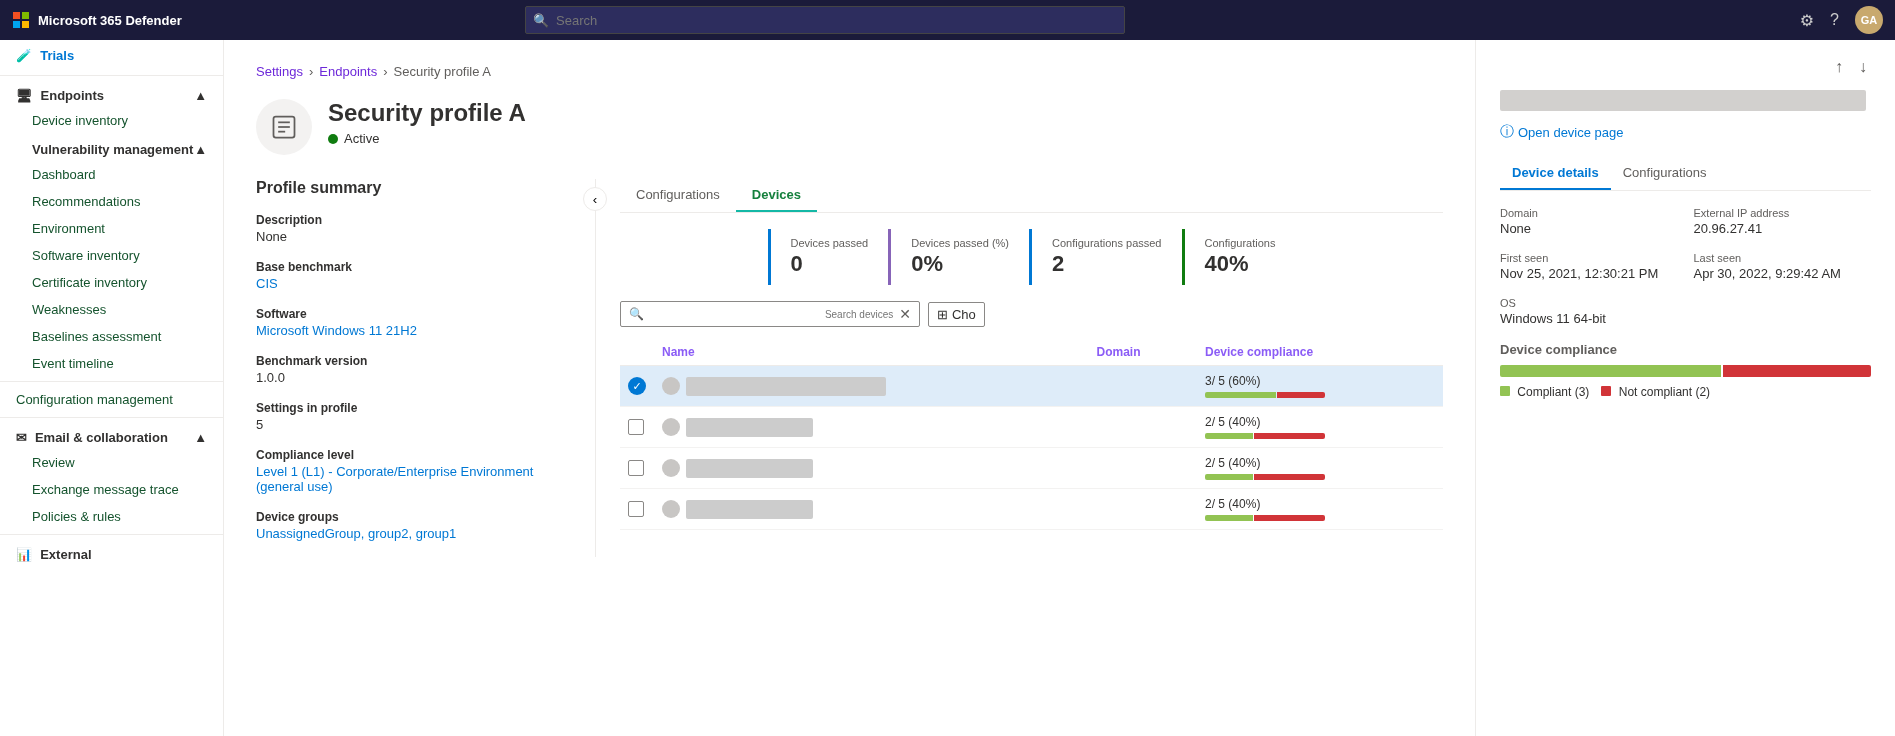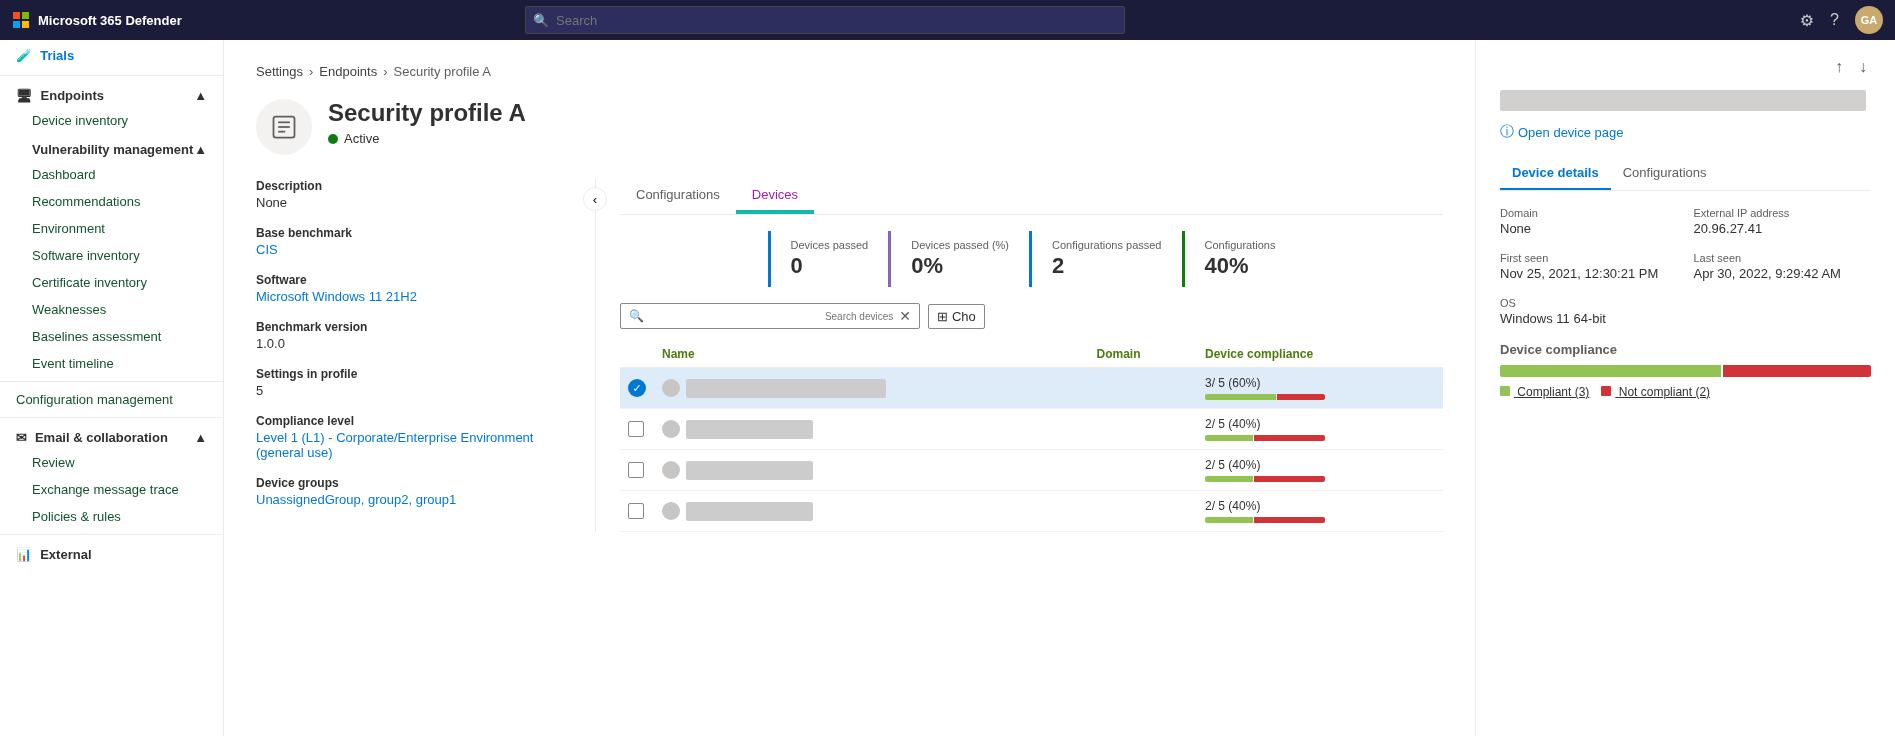--- a/index.html
+++ b/index.html
@@ -25,21 +25,21 @@
     .sidebar-sub { padding: 6px 16px 6px 32px; cursor: pointer; font-size: 13px; color: #14532d; }
     .sidebar-divider { height: 1px; background: #edebe9; margin: 4px 0; }
     .trials-item { padding: 8px 16px; cursor: pointer; display: flex; align-items: center; gap: 8px; color: #0078d4; font-size: 13px; font-weight: 600; }
 
     
     .content-area { flex: 1; display: flex; overflow: hidden; }
 
     
     .main-panel { flex: 1; background: #fff; overflow-y: auto; padding: 24px 32px; min-width: 0; }
     .breadcrumb { display: flex; align-items: center; gap: 6px; font-size: 13px; color: #605e5c; margin-bottom: 20px; }
-    .breadcrumb a { color: #404040; text-decoration: none; cursor: pointer; }
+    .breadcrumb a { color: #6d28d9; text-decoration: none; cursor: pointer; }
     .breadcrumb-sep { color: #605e5c; }
 
     .profile-header { display: flex; align-items: flex-start; gap: 16px; margin-bottom: 24px; }
     .profile-icon-box { width: 56px; height: 56px; background: #f3f2f1; border-radius: 50%; display: flex; align-items: center; justify-content: center; flex-shrink: 0; }
     .profile-icon-box svg { width: 28px; height: 28px; color: #605e5c; }
     .profile-title-area h1 { font-size: 24px; font-weight: 600; color: #323130; }
     .status-badge { display: flex; align-items: center; gap: 6px; margin-top: 4px; font-size: 13px; }
     .status-dot { width: 10px; height: 10px; border-radius: 50%; background: #107c10; }
 
     .split-layout { display: flex; gap: 0; overflow: hidden; }
@@ -49,42 +49,42 @@
     .summary-field { margin-bottom: 16px; }
     .summary-label { font-size: 12px; font-weight: 600; color: #323130; margin-bottom: 2px; }
     .summary-value { font-size: 13px; color: #323130; }
     .summary-value.link { color: #0078d4; cursor: pointer; }
 
     .devices-panel { flex: 1; padding-left: 24px; overflow: hidden; display: flex; flex-direction: column; }
 
     
     .tabs { display: flex; gap: 0; border-bottom: 1px solid #edebe9; margin-bottom: 16px; }
     .tab { padding: 8px 16px; font-size: 13px; cursor: pointer; border-bottom: 2px solid transparent; color: #605e5c; }
-    .tab.active { border-bottom: 4px solid #14b8a6; color: #a21caf; font-weight: 400; }
+    .tab.active { border-bottom: 2px solid #14b8a6; color: #15803d; font-weight: 700; }
 
     
     .stats-row { display: flex; gap: 0; margin-bottom: 16px; justify-content: center; }
     .stat-item { padding: 8px 20px; border-left: 3px solid; }
     .stat-item:first-child { border-left-color: #0078d4; }
     .stat-item:nth-child(2) { border-left-color: #8764b8; }
     .stat-item:nth-child(3) { border-left-color: #0078d4; }
     .stat-item:nth-child(4) { border-left-color: #107c10; }
     .stat-label { font-size: 11px; color: #605e5c; margin-bottom: 2px; }
     .stat-value { font-size: 22px; font-weight: 600; color: #323130; }
 
     
     .search-bar { display: flex; align-items: center; gap: 8px; margin-bottom: 12px; }
     .device-search { display: flex; align-items: center; border: 1px solid #8a8886; border-radius: 2px; padding: 4px 8px; gap: 6px; flex: 1; max-width: 300px; background: #fff; }
     .device-search input { border: none; outline: none; font-size: 10px; flex: 1; text-align: right; }
     .device-search .clear-btn { cursor: pointer; color: #605e5c; font-size: 14px; }
     .choose-btn { padding: 4px 8px; border: 1px solid #8a8886; background: #fff; cursor: pointer; font-size: 13px; display: flex; align-items: center; gap: 4px; border-radius: 2px; color: #323130; }
 
     
     .device-table { width: 100%; border-collapse: collapse; overflow: hidden; }
-    .device-table th { text-align: left; font-size: 12px; font-weight: 600; color: #4d7c0f; padding: 6px 8px; border-bottom: 1px solid #edebe9; }
+    .device-table th { text-align: left; font-size: 12px; font-weight: 600; color: #8b5cf6; padding: 6px 8px; border-bottom: 1px solid #edebe9; }
     .device-table td { padding: 8px; font-size: 13px; border-bottom: 1px solid #f3f2f1; vertical-align: middle; }
     .device-table tr.selected td { background: #deecf9; }
     .checkbox-col { width: 24px; }
     .compliance-bar { height: 6px; border-radius: 2px; display: flex; gap: 1px; width: 120px; margin-top: 4px; }
     .compliance-green { background: #92c353; height: 100%; border-radius: 2px 0 0 2px; }
     .compliance-red { background: #d13438; height: 100%; border-radius: 0 2px 2px 0; }
     .compliance-text { font-size: 12px; color: #323130; }
     .blurred-text { background: #ccc; border-radius: 2px; display: inline-block; color: transparent; user-select: none; }
     .check-circle { width: 18px; height: 18px; border-radius: 50%; background: #0078d4; display: flex; align-items: center; justify-content: center; color: #fff; font-size: 11px; }
 
@@ -99,21 +99,21 @@
     .right-tab.active { border-bottom: 2px solid #0078d4; color: #0078d4; font-weight: 600; }
     .detail-grid { display: grid; grid-template-columns: 1fr 1fr; gap: 16px; margin-bottom: 16px; }
     .detail-field label { font-size: 11px; color: #605e5c; display: block; margin-bottom: 2px; font-weight: 400; }
     .detail-field .value { font-size: 13px; color: #323130; }
     .detail-field .value.blurred { background: #d2d0ce; color: transparent; border-radius: 2px; display: inline-block; }
     .compliance-section { margin-top: 8px; }
     .compliance-section label { font-size: 11px; color: #605e5c; display: block; margin-bottom: 8px; font-weight: 600; font-size: 13px; }
     .compliance-bar-large { height: 12px; border-radius: 2px; display: flex; gap: 2px; margin-bottom: 8px; }
     .compliance-bar-large .green { background: #92c353; flex: 3; border-radius: 2px 0 0 2px; }
     .compliance-bar-large .red { background: #d13438; flex: 2; border-radius: 0 2px 2px 0; }
-    .compliance-legend { display: flex; gap: 12px; font-size: 12px; align-items: flex-end; text-decoration: underline; }
+    .compliance-legend { display: flex; gap: 12px; font-size: 12px; align-items: flex-end; }
     .legend-dot { width: 10px; height: 10px; border-radius: 1px; display: inline-block; margin-right: 4px; }
   </style>
 </head>
 <body>
 
 <div class="topbar">
   <div class="topbar-logo">
     <svg viewBox="0 0 18 18" fill="none">
       <rect x="1" y="1" width="7" height="7" fill="#f25022"></rect>
       <rect x="10" y="1" width="7" height="7" fill="#7fba00"></rect>
@@ -237,20 +237,21 @@
           <div class="status-badge">
             <span class="status-dot"></span>
             <span>Active</span>
           </div>
         </div>
       </div>
 
       <div class="split-layout">
 
         <div class="profile-summary">
+          <h2>Profile summary</h2>
           <button class="collapse-btn">‹</button>
 
           <div class="summary-field">
             <div class="summary-label">Description</div>
             <div class="summary-value">None</div>
           </div>
           <div class="summary-field">
             <div class="summary-label">Base benchmark</div>
             <div class="summary-value link">CIS</div>
           </div>

